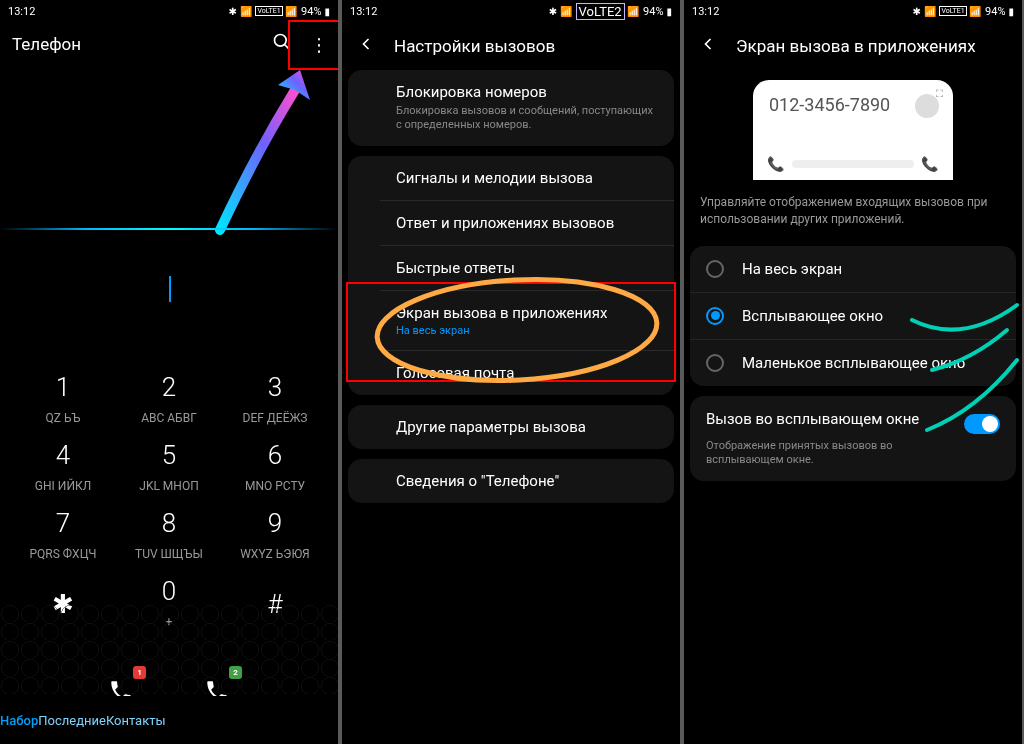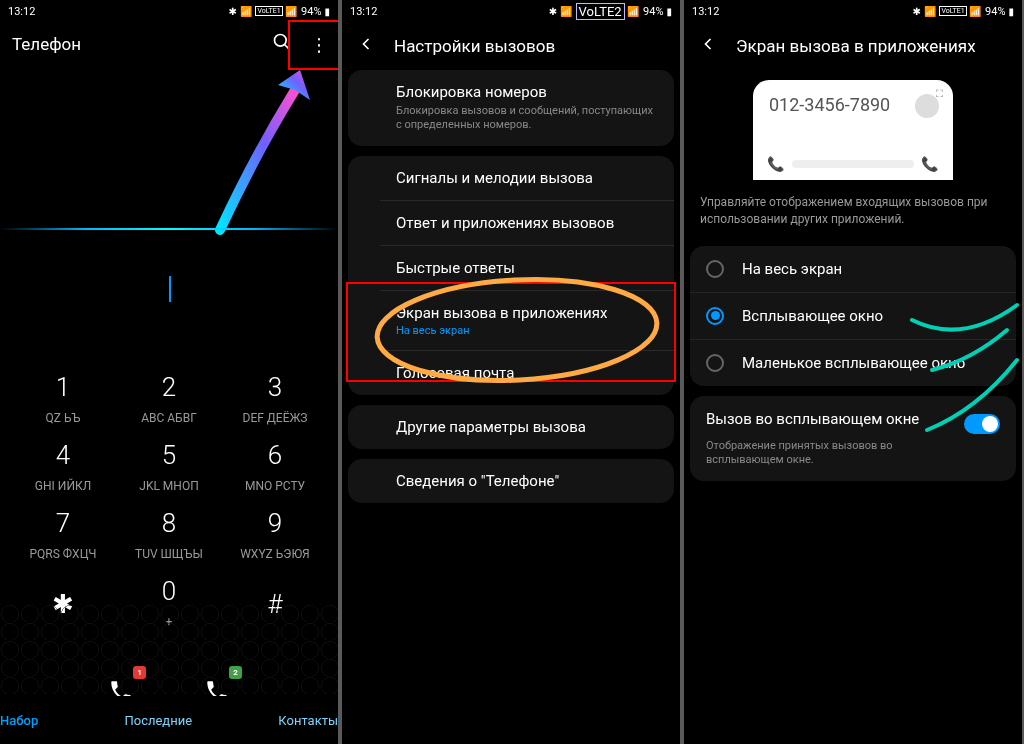--- a/index.html
+++ b/index.html
@@ -134,21 +134,21 @@
     background-size: 20px 18px;
     opacity: 0.5;
   }
   .tabs {
     position: absolute;
     bottom: 0;
     left: 0;
     right: 0;
     height: 48px;
     display: flex;
-    justify-content: space-between;
+    justify-content: flex-start;
     align-items: center;
     background: #000;
   }
   .tab { font-size: 13px; color: #7dd3fc; }
   .tab.active { color: #00a0ff; font-weight: 500; }
 
   
   .back-header {
     display: flex;
     align-items: center;

